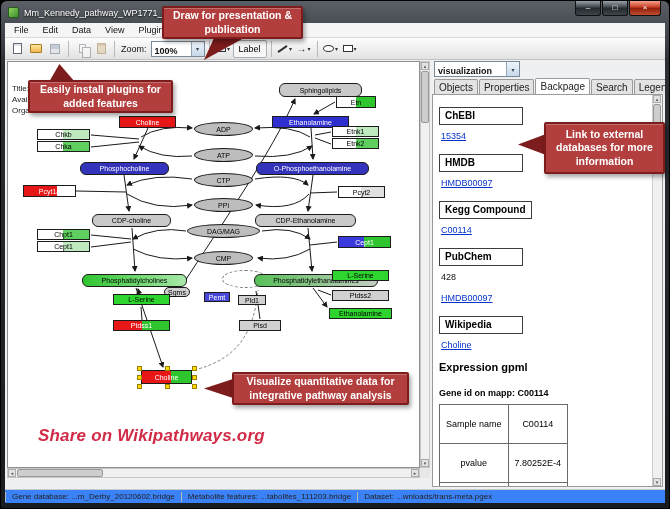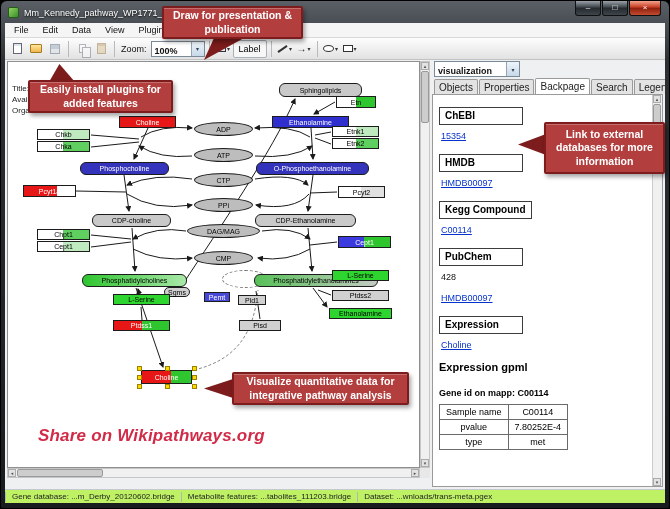--- a/index.html
+++ b/index.html
@@ -68,23 +68,23 @@
   .panel-body{position:absolute;left:0;top:33px;right:0;bottom:0;background:#fff;border:1px solid #9a9a9a;}
   .panel-content{position:absolute;inset:0 10px 0 0;padding:10px 0 0 6px;overflow:hidden;}
   .panel-scroll{position:absolute;top:0;right:0;bottom:0;width:10px;background:#f0f0f0;border-left:1px solid #ccc;}
   .section{margin-bottom:11px;}
   .sec-header{display:inline-block;min-width:84px;border:1px solid #3c3c3c;background:#fff;font-weight:bold;font-size:10px;padding:2px 5px 3px;}
   .sec-link{margin:6px 0 0 2px;font-size:9px;color:#0633cc;text-decoration:underline;}
   .sec-plain{margin:6px 0 0 2px;font-size:9px;color:#111;}
   .expr-title{font-size:11px;font-weight:bold;margin-top:4px;color:#000;}
   .geneid{font-size:9px;font-weight:bold;margin:15px 0 6px;color:#000;}
   table.expr{border-collapse:collapse;font-size:9px;}
-  table.expr td{border:1px solid #6a6a6a;padding:2px 6px;text-align:center;min-width:52px;height:12px;color:#000;}
-
-  .statusbar{position:absolute;left:0;right:0;bottom:0;height:14px;background:#bef264;border-top:1px solid #c5c8cc;display:flex;align-items:center;overflow:hidden;}
+  table.expr td{border:1px solid #6a6a6a;padding:14px 6px;text-align:center;min-width:52px;height:12px;color:#000;}
+
+  .statusbar{position:absolute;left:0;right:0;bottom:0;height:14px;background:#3b82f6;border-top:1px solid #c5c8cc;display:flex;align-items:center;overflow:hidden;}
   .seg{font-size:8px;color:#222;padding:0 6px;border-left:1px solid #b2b5b9;height:10px;line-height:10px;white-space:nowrap;}
 
   .callout{position:absolute;z-index:60;background:#b23e3e;border:2px solid #7c1c1c;color:#fff;font-weight:bold;font-size:10.5px;line-height:1.25;text-align:center;display:flex;align-items:center;justify-content:center;padding:2px 4px;border-radius:2px;box-shadow:inset 0 1px 0 rgba(255,255,255,.25),2px 3px 4px rgba(0,0,0,.35);}
   .tail{position:absolute;z-index:59;background:#7c1c1c;}
   .tail-top{left:203px;top:37px;width:40px;height:22px;clip-path:polygon(25% 0,100% 0,0 100%);}
   .tail-left{left:48px;top:63px;width:26px;height:18px;clip-path:polygon(0 100%,100% 100%,40% 0);}
   .tail-right{left:517px;top:133px;width:28px;height:21px;clip-path:polygon(100% 0,100% 100%,0 50%);}
   .tail-bottom{left:203px;top:378px;width:29px;height:19px;clip-path:polygon(100% 0,100% 100%,0 50%);}
   #co-top{left:161px;top:5px;width:141px;height:33px;}
   #co-left{left:27px;top:79px;width:145px;height:33px;}
@@ -365,21 +365,21 @@
           <span class="tab">Legend</span>
         </div>
       <div class="panel-body">
         <div class="panel-content">
           <div>
               <div class="section"><div class="sec-header">ChEBI</div><div class="sec-link">15354</div></div>
               <div class="section"><div class="sec-header">HMDB</div><div class="sec-link">HMDB00097</div></div>
               <div class="section"><div class="sec-header">Kegg Compound</div><div class="sec-link">C00114</div></div>
               <div class="section"><div class="sec-header">PubChem</div><div class="sec-plain">428</div></div>
               <div class="section"><div class="sec-link">HMDB00097</div></div>
-              <div class="section"><div class="sec-header">Expression</div><div class="sec-link">Choline</div></div>
+              <div class="section"><div class="sec-header">Wikipedia</div><div class="sec-link">Choline</div></div>
             </div>
           <div class="expr-title">Expression gpml</div>
           <div class="geneid">Gene id on mapp: C00114</div>
           <table class="expr">
               <tbody>
                 <tr>
                   <td>Sample name</td>
                   <td>C00114</td>
                 </tr>
                 <tr>

